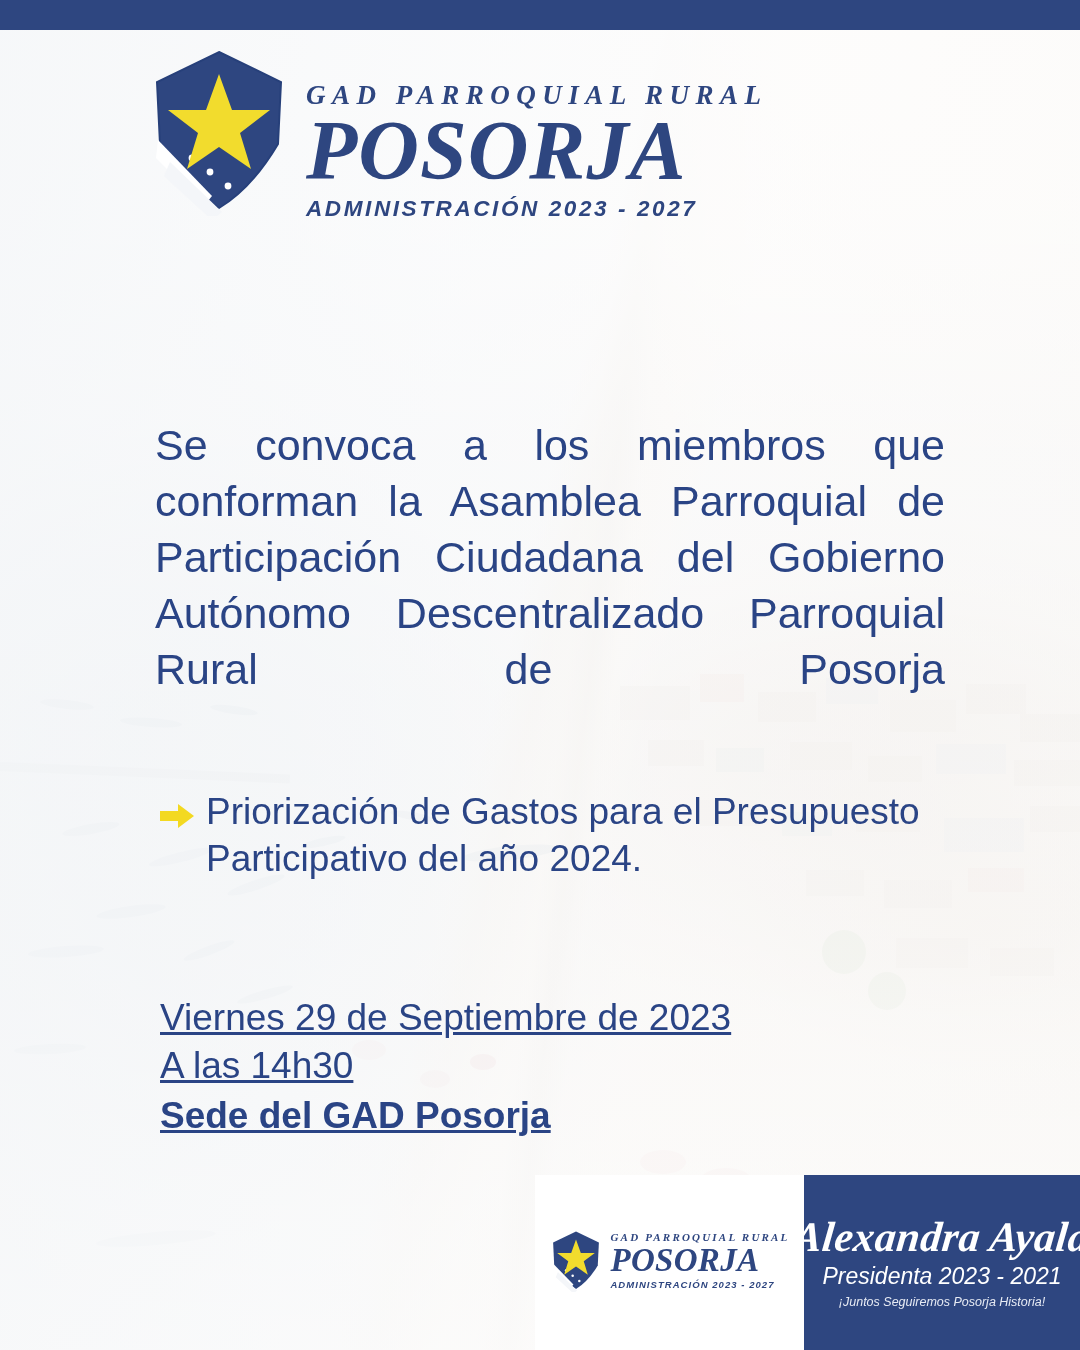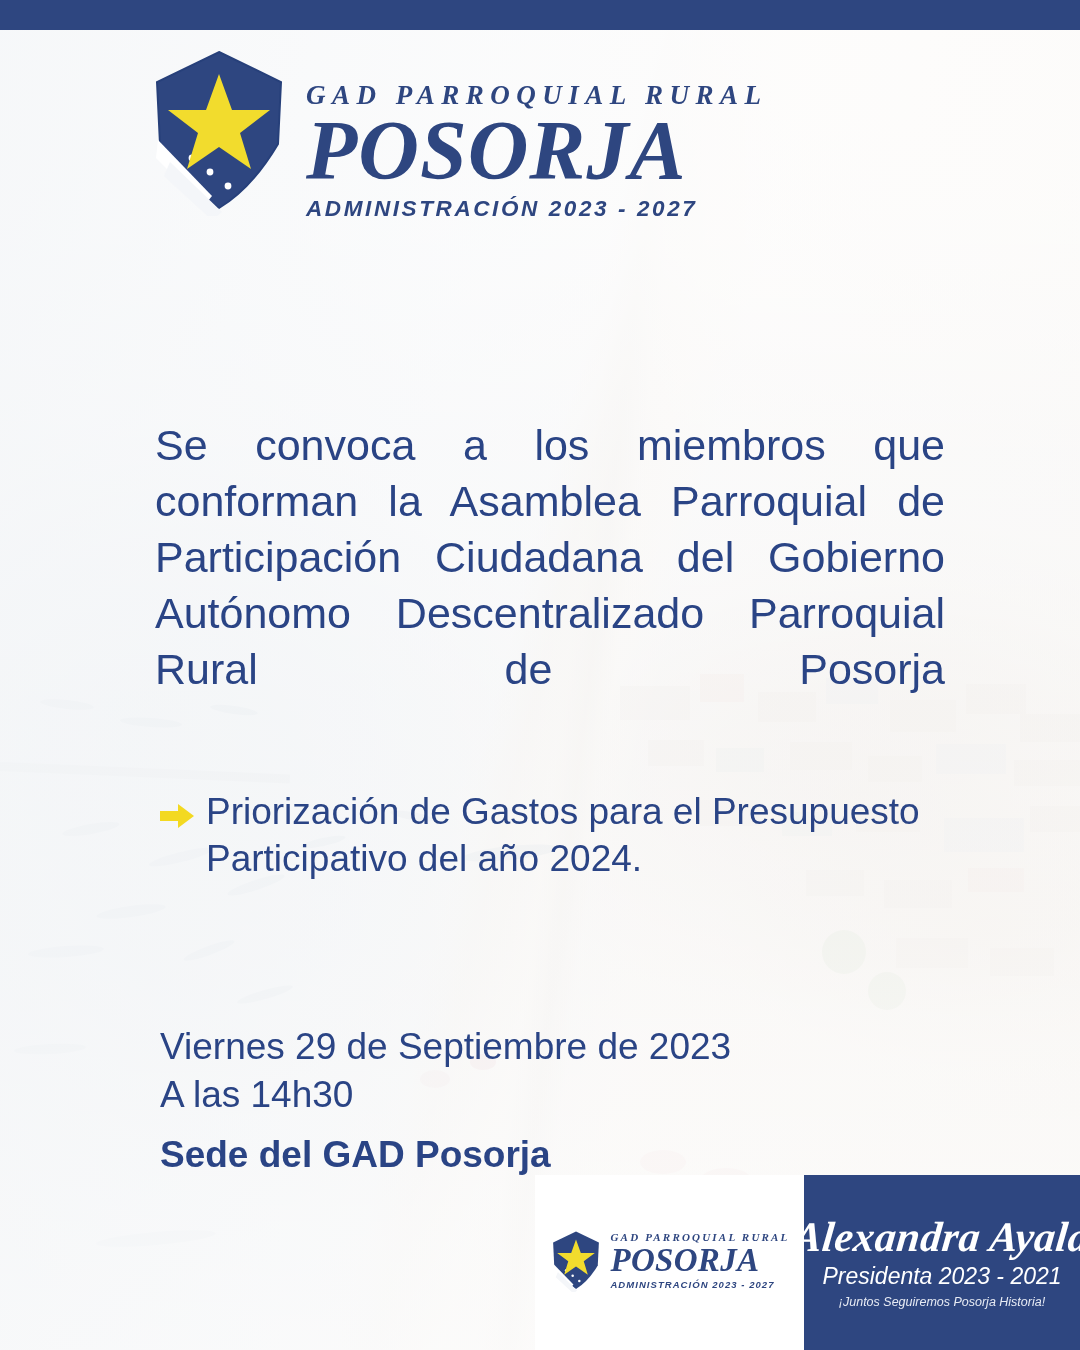--- a/index.html
+++ b/index.html
@@ -247,39 +247,40 @@
     font-weight: normal;
     font-size: 37px;
     line-height: 1.26;
     color: #2a4485;
   }
 
   
   .meta-block {
     position: absolute;
     left: 160px;
-    top: 1023px;
+    top: 994px;
     font-family: "Liberation Sans", sans-serif;
     color: #2a4485;
+    text-decoration: underline;
   }
   .meta-date {
     font-size: 37px;
     font-weight: normal;
     line-height: 1.30;
   }
   .meta-time {
     font-size: 37px;
     font-weight: normal;
     line-height: 1.30;
   }
   .meta-venue {
     font-size: 37px;
     font-weight: bold;
     line-height: 1.30;
-    margin-top: 12px;
+    margin-top: 2px;
   }
 
   
   .footer-white {
     position: absolute;
     left: 535px;
     top: 1175px;
     width: 269px;
     height: 175px;
     background: #ffffff;

